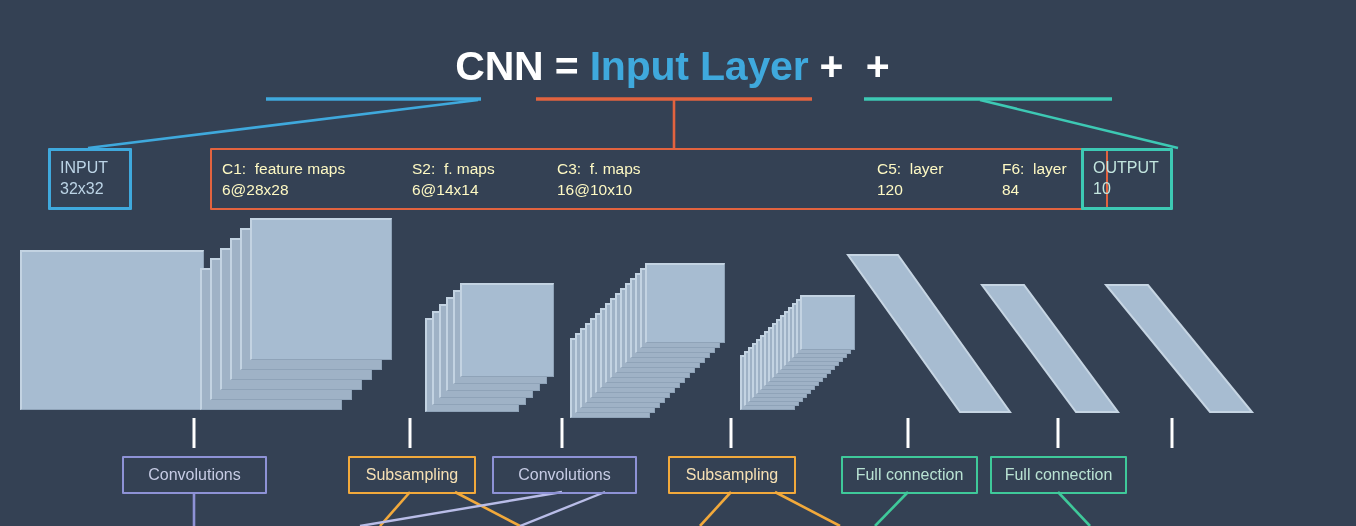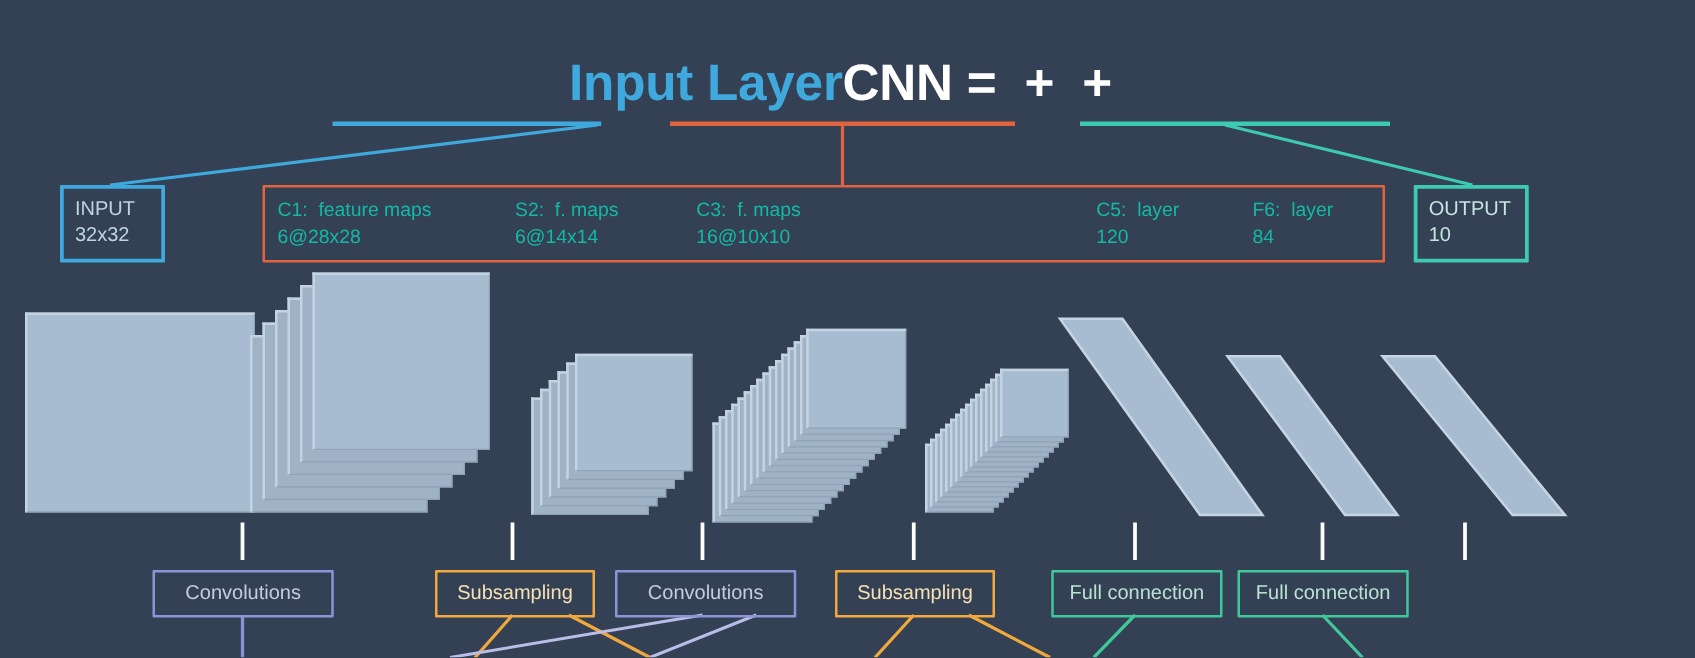--- a/index.html
+++ b/index.html
@@ -59,40 +59,40 @@
     box-sizing: border-box;
     border-radius: 1px;
   }
   #input-box {
     left: 48px; top: 148px;
     width: 84px; height: 62px;
     border: 3px solid #3fa9dd;
     padding: 6px 0 0 9px;
   }
   #output-box {
-    left: 1131px; top: 148px;
+    left: 1081px; top: 148px;
     width: 92px; height: 62px;
     border: 3px solid #3dc9b4;
     padding: 6px 0 12px 9px;
   }
   #hidden-box {
     left: 210px; top: 148px;
     width: 898px; height: 62px;
     border: 2px solid #e2633f;
     padding: 0;
   }
   .box-line {
     font-size: 16px;
     line-height: 21px;
     white-space: pre;
     font-weight: normal;
   }
   .blue-txt  { color: #bcd4e6; }
   .teal-txt  { color: #c3e6df; }
-  .or-txt    { color: #14b8a6; }
+  .or-txt    { color: #fef9c3; }
 
   .hidden-cols {
     position: relative;
     width: 100%;
     height: 100%;
   }
   .hcol {
     position: absolute;
     top: 8px;
   }
@@ -129,22 +129,22 @@
   .cap-orange { border: 2px solid #f2a93b; color: #f6e0b4; text-align: center; }
   .cap-green  { border: 2px solid #3fc99a; color: #b9e2d3; }
   .cap-plain  { color: #ffffff; font-weight: bold; border: none; }
 </style>
 </head>
 <body>
 
 <div id="stage">
 
   <div class="title-row">
+    <span class="title-seg t-white">CNN = </span>
     <span class="title-seg t-blue">Input Layer</span>
-    <span class="title-seg t-white">CNN = </span>
     <span class="title-seg t-white"> + </span>
     <span class="title-seg t-white"> + </span>
   </div>
 
   <svg id="wires" viewBox="0 0 1356 526">
 
     <line x1="266" y1="99" x2="481" y2="99" stroke="#3fa9dd" stroke-width="3.5"></line>
     <line x1="478" y1="100" x2="88" y2="148" stroke="#3fa9dd" stroke-width="2.6"></line>
 
     <line x1="536" y1="99" x2="812" y2="99" stroke="#e2633f" stroke-width="3.5"></line>

